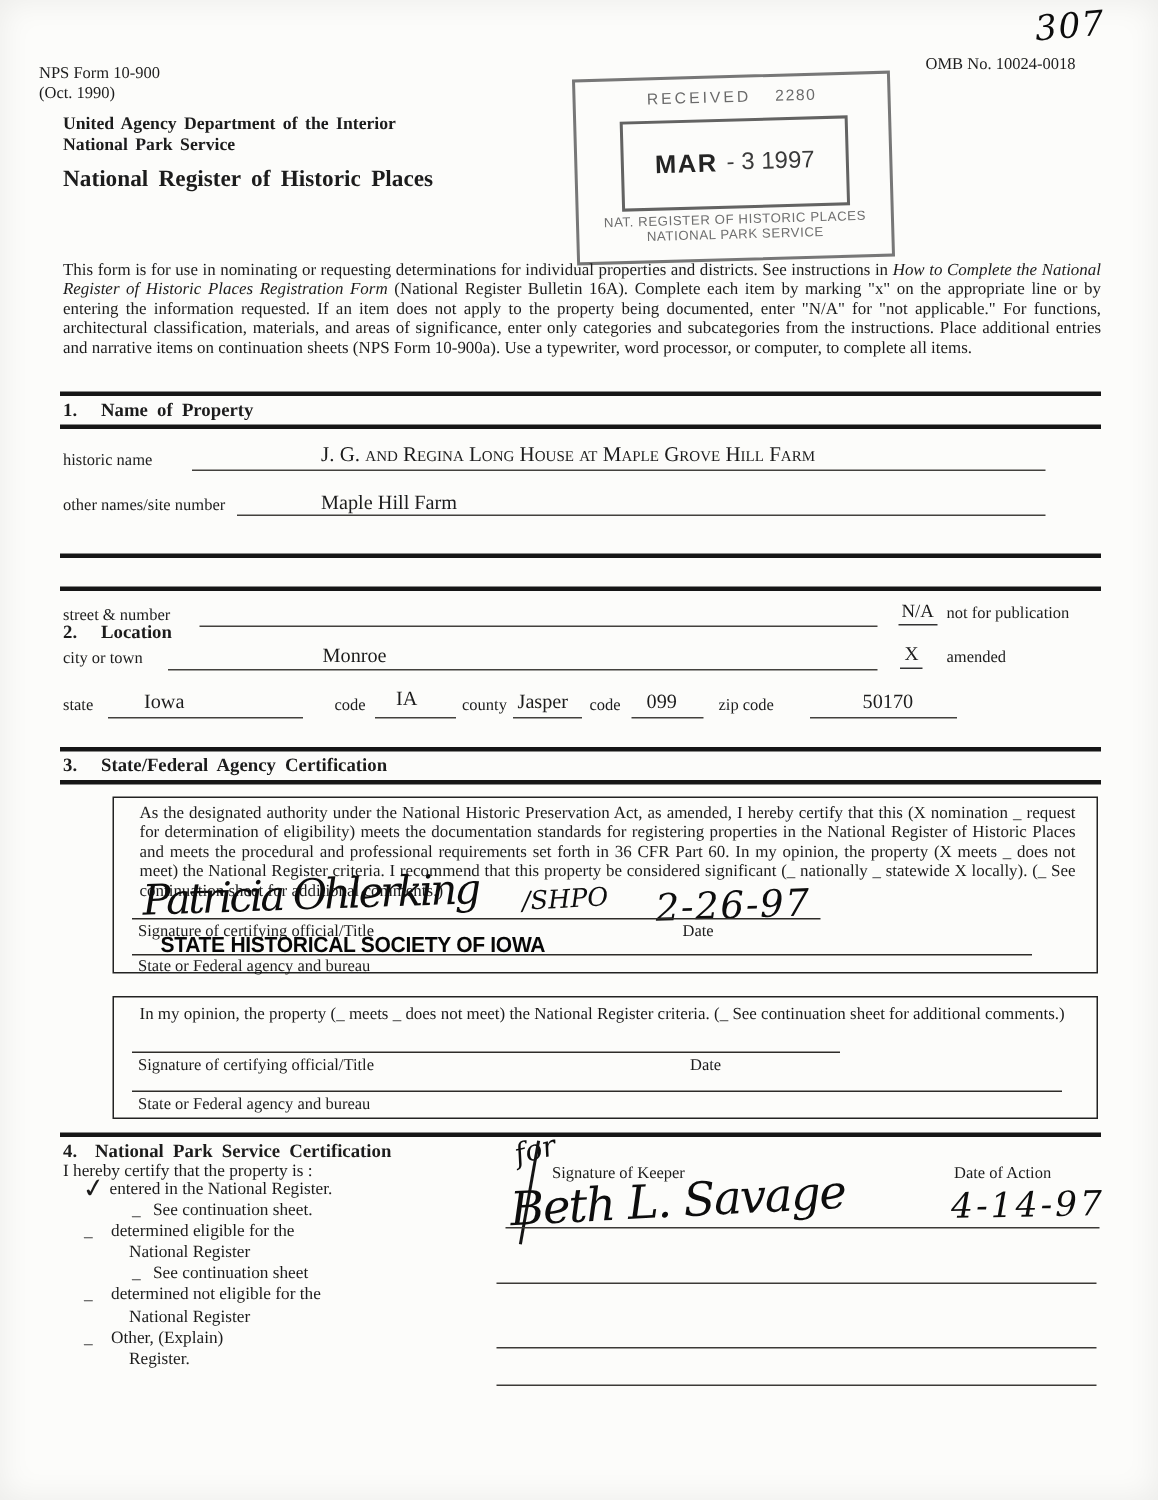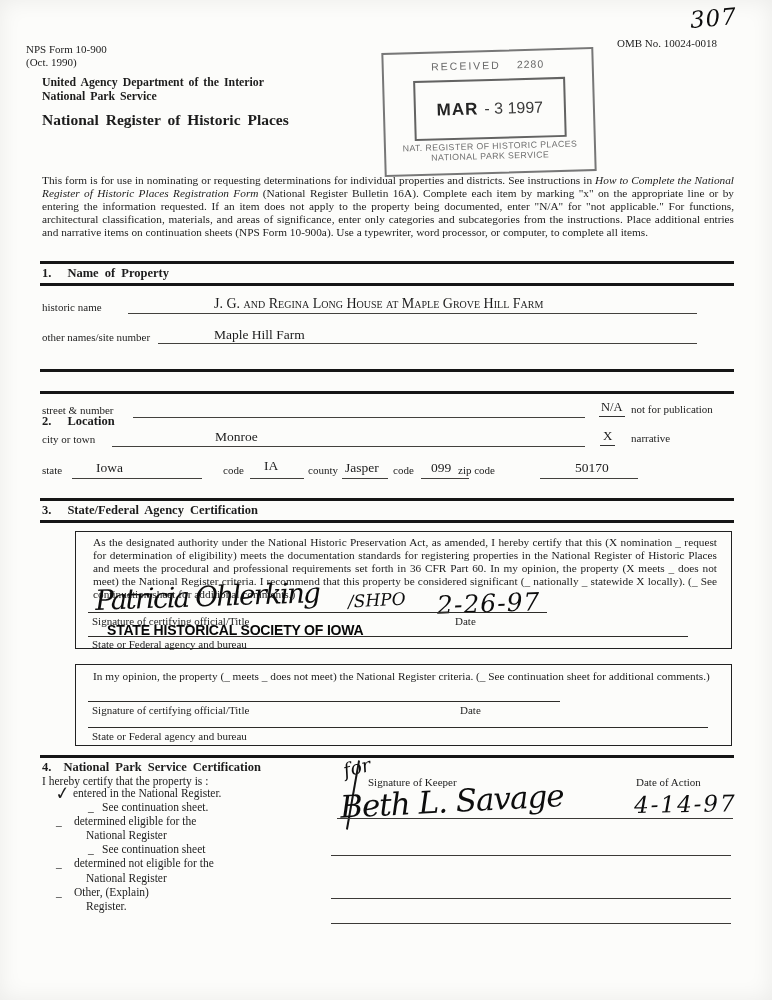--- a/index.html
+++ b/index.html
@@ -129,35 +129,35 @@
 
   <div class="abs lbl" style="left:42px;top:404px;">street &amp; number</div>
   <div class="uline" style="left:133px;top:417px;width:452px;"></div>
   <div class="abs val" style="left:599px;top:400px;font-size:12.5px;border-bottom:1px solid #333;padding:0 2px 1px 2px;">N/A</div>
   <div class="abs lbl" style="left:631px;top:403px;">not for publication</div>
 
   <div class="abs lbl" style="left:42px;top:433px;">city or town</div>
   <div class="uline" style="left:112px;top:446px;width:473px;"></div>
   <div class="abs val" style="left:215px;top:429px;">Monroe</div>
   <div class="abs val" style="left:600px;top:428px;font-size:13px;border-bottom:1px solid #333;padding:0 3px 1px 3px;">X</div>
-  <div class="abs lbl" style="left:631px;top:432px;">narrative</div>
+  <div class="abs lbl" style="left:631px;top:432px;">amended</div>
 
   <div class="abs lbl" style="left:42px;top:464px;">state</div>
   <div class="uline" style="left:72px;top:478px;width:130px;"></div>
   <div class="abs val" style="left:96px;top:460px;">Iowa</div>
   <div class="abs lbl" style="left:223px;top:464px;">code</div>
   <div class="uline" style="left:250px;top:478px;width:54px;"></div>
   <div class="abs val" style="left:264px;top:458px;">IA</div>
   <div class="abs lbl" style="left:308px;top:464px;">county</div>
   <div class="uline" style="left:342px;top:478px;width:46px;"></div>
   <div class="abs val" style="left:345px;top:460px;">Jasper</div>
   <div class="abs lbl" style="left:393px;top:464px;">code</div>
   <div class="uline" style="left:421px;top:478px;width:48px;"></div>
   <div class="abs val" style="left:431px;top:460px;">099</div>
-  <div class="abs lbl" style="left:458px;top:464px;">zip code</div>
+  <div class="abs lbl" style="left:479px;top:464px;">zip code</div>
   <div class="uline" style="left:540px;top:478px;width:98px;"></div>
   <div class="abs val" style="left:575px;top:460px;">50170</div>
 
   <div class="hrule" style="top:498px;height:3px;"></div>
   <div class="sec-head" style="top:503px;">
     <span class="sec-num">3.</span><span>State/Federal Agency Certification</span>
   </div>
   <div class="hrule" style="top:520px;height:2.5px;"></div>
 
   <div class="certbox" style="top:531px;height:116px;"></div>

